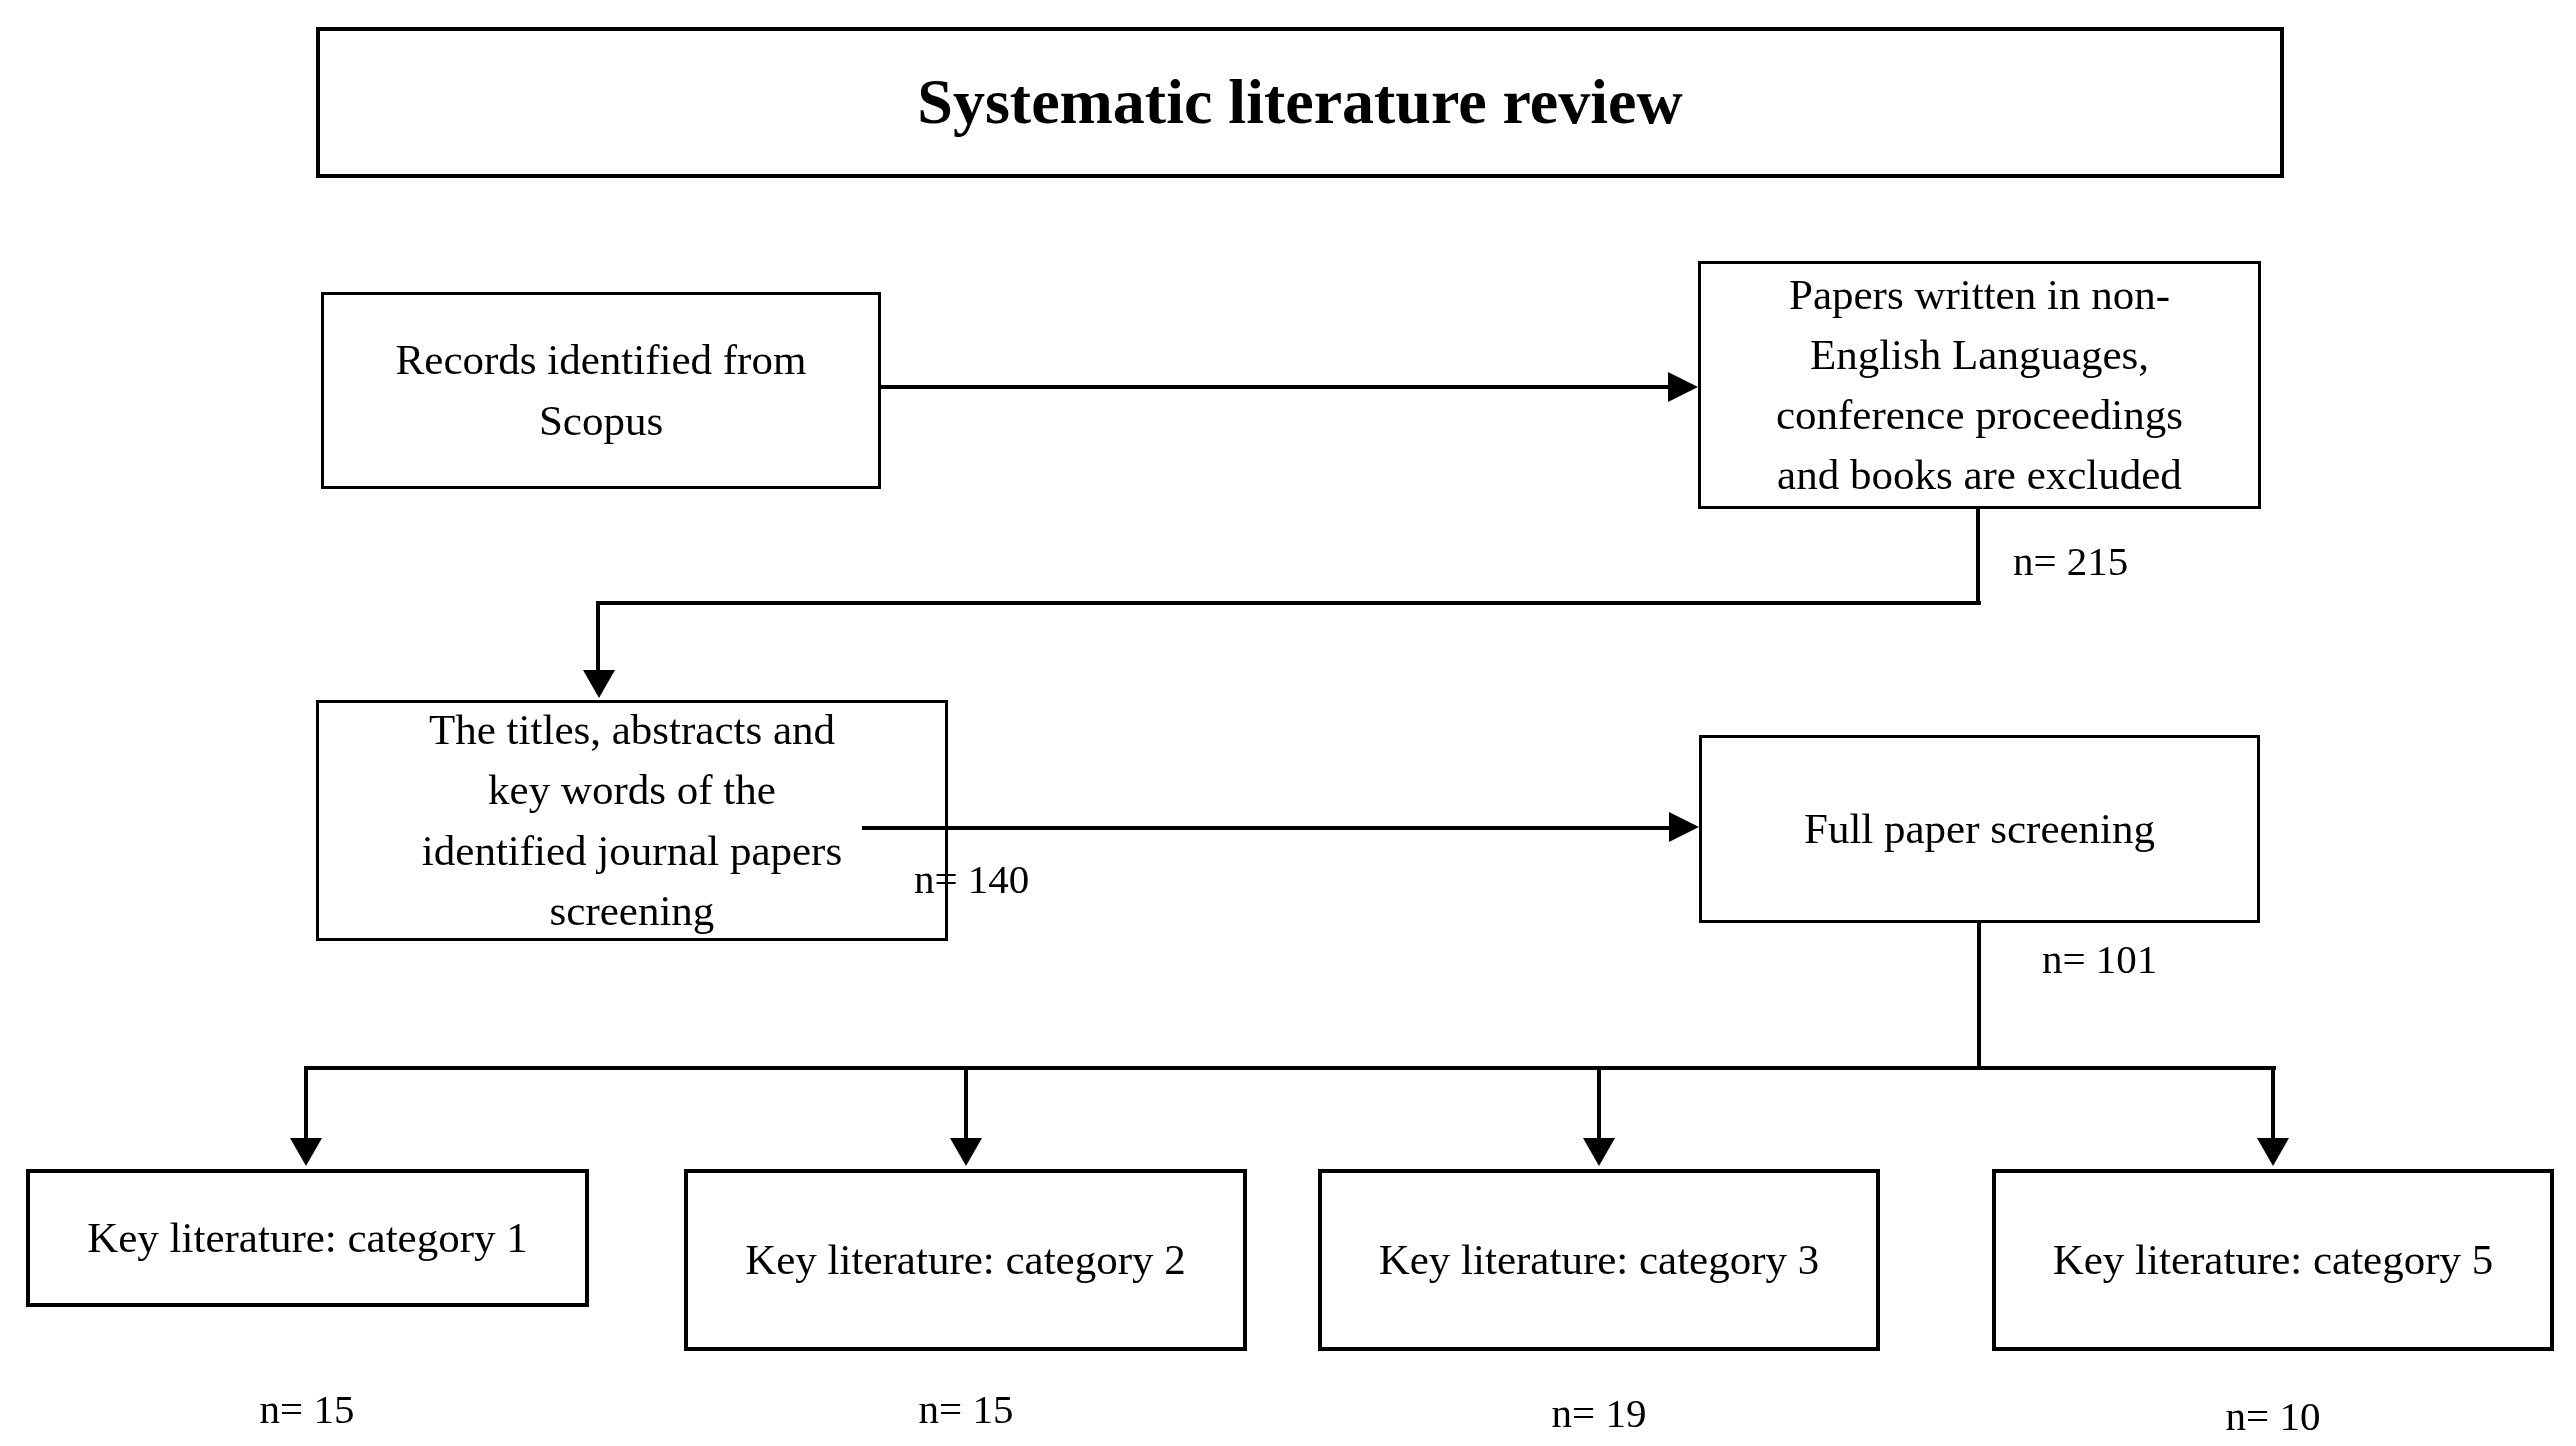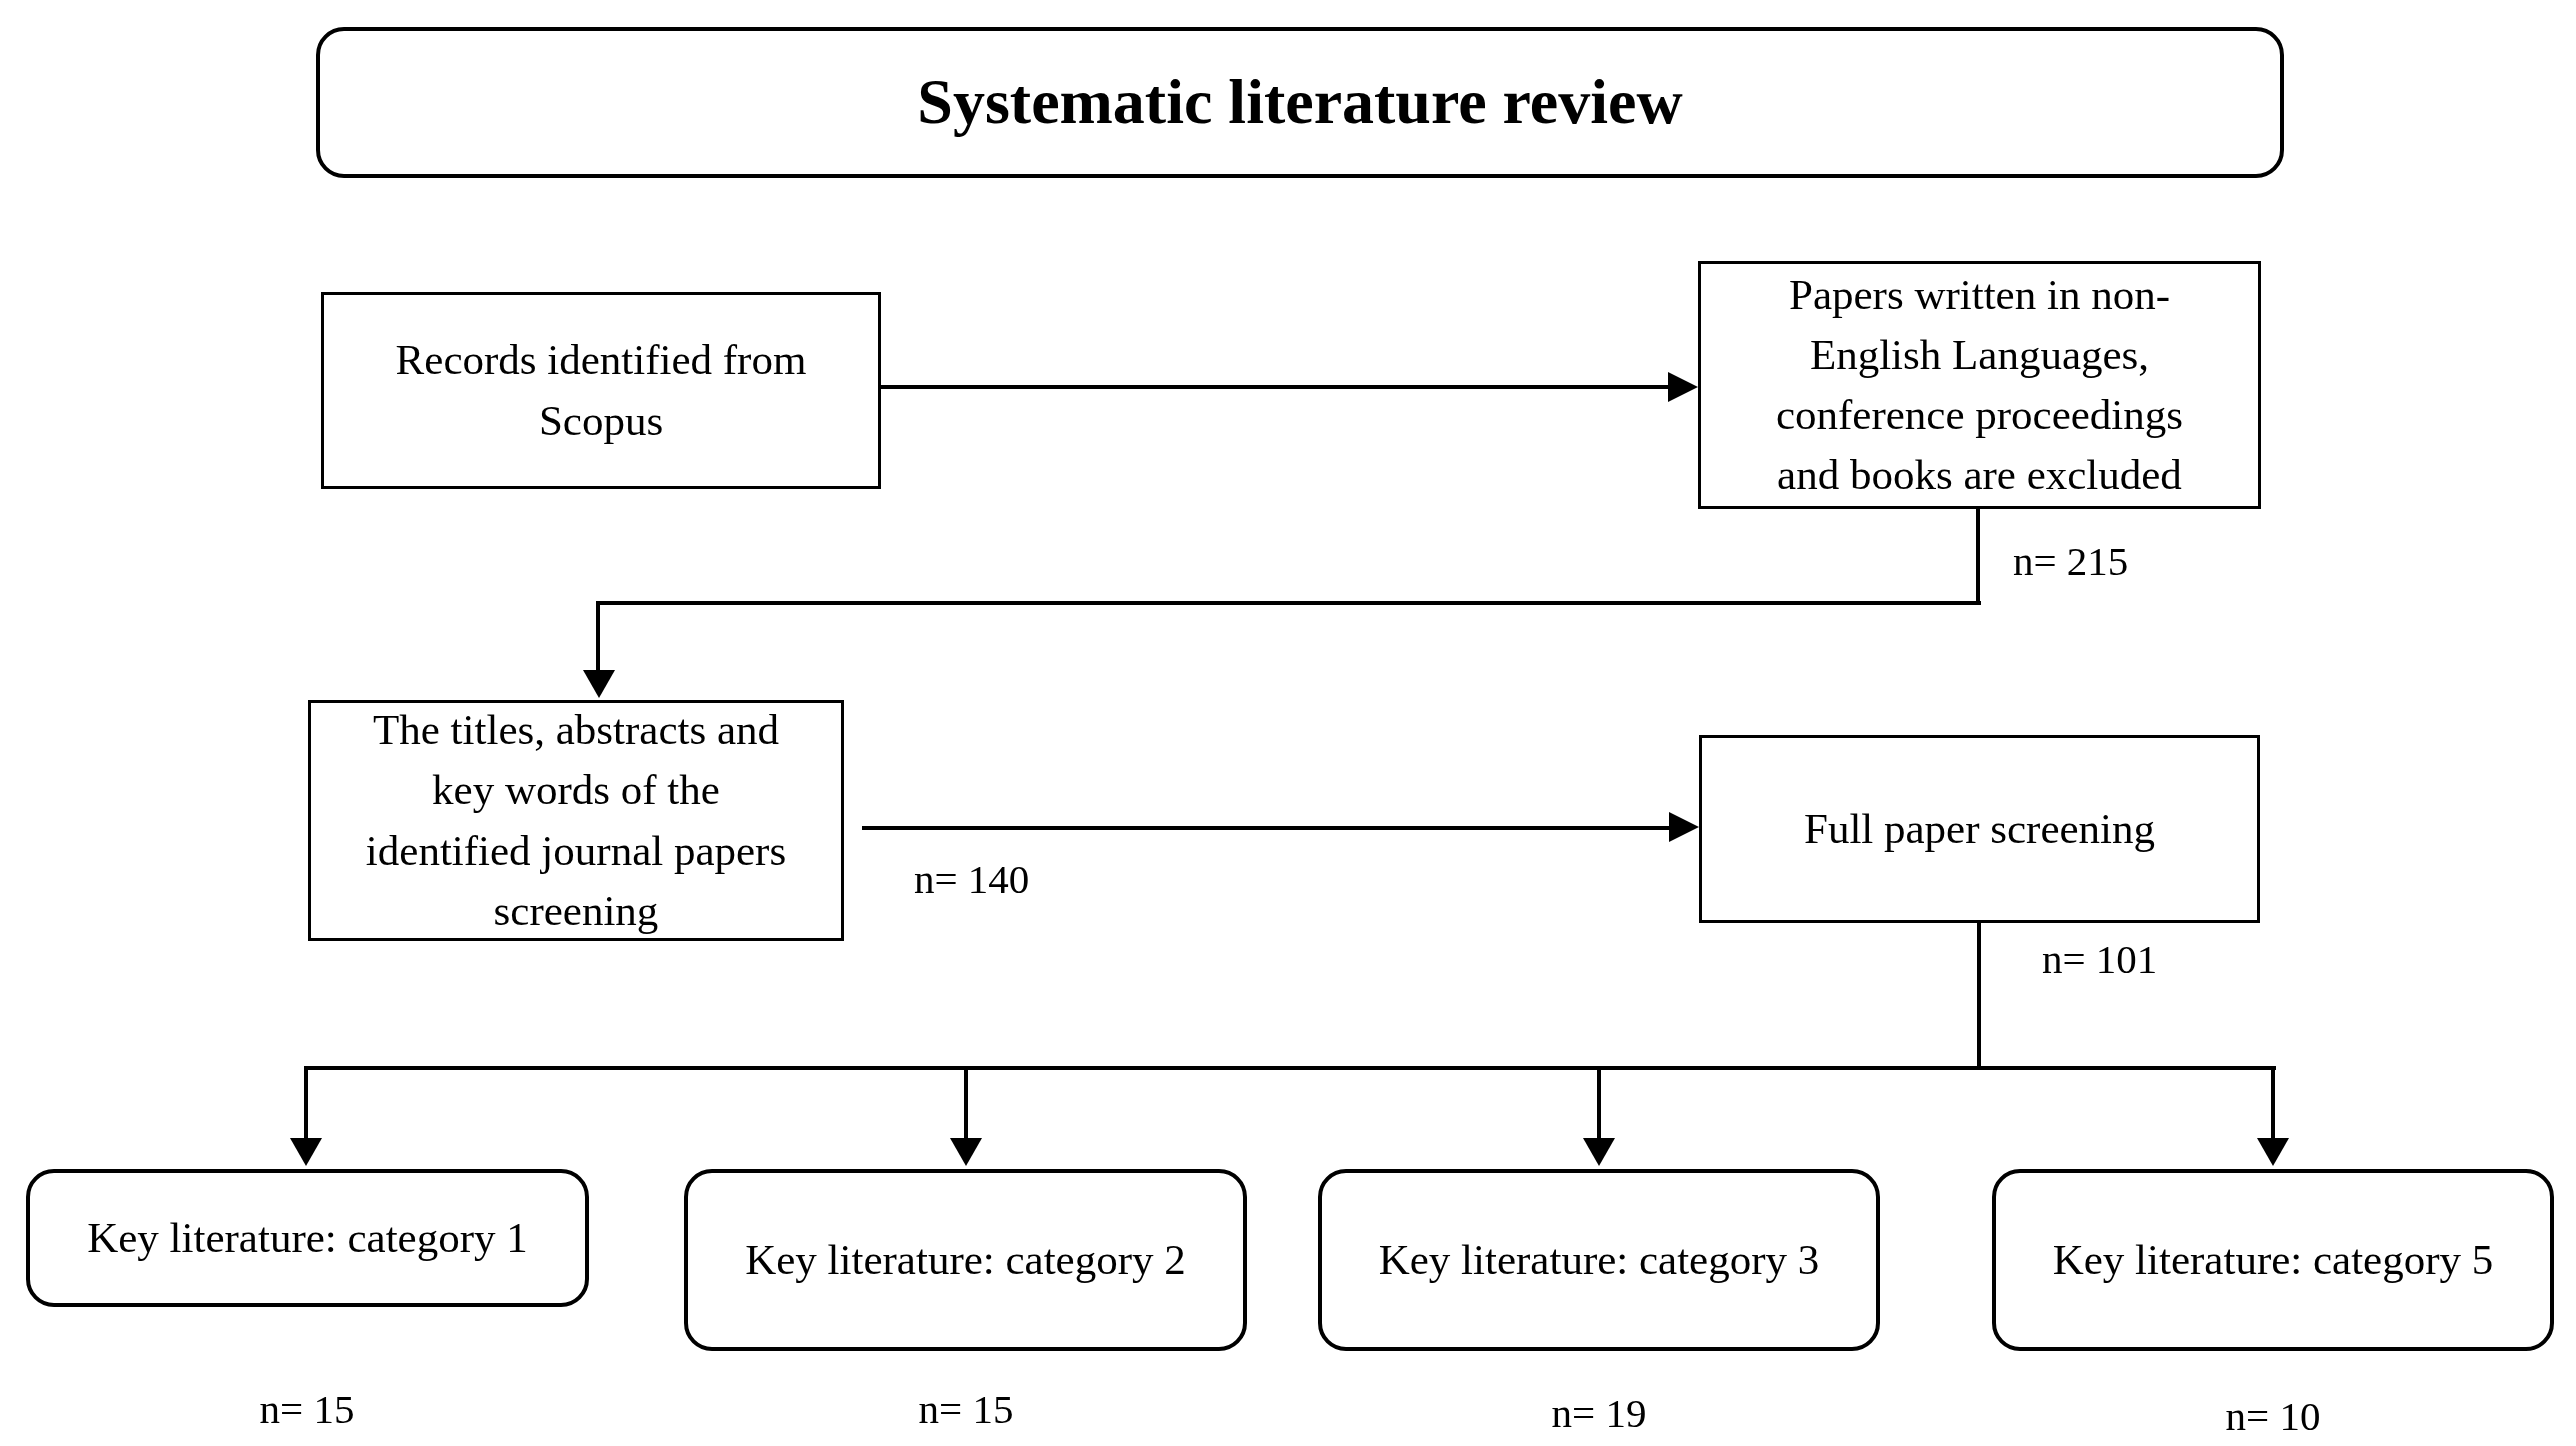--- a/index.html
+++ b/index.html
@@ -21,21 +21,20 @@
     border: 3.5px solid #000000;
     background: #ffffff;
     display: flex;
     align-items: center;
     justify-content: center;
     text-align: center;
     box-sizing: border-box;
   }
   .box-thick {
     border-width: 4.4px;
-    border-radius: 28px;
   }
   .node-text {
     white-space: pre-line;
     font-size: 43px;
     line-height: 1.4;
     color: #000000;
   }
   .title-text {
     font-size: 64px;
     font-weight: bold;
@@ -101,21 +100,21 @@
 
   <div class="h-line" style="left:881px; top:385px; width:788px;"></div>
   <div class="arrow-right" style="left:1668px; top:372px;"></div>
 
   <div class="v-line" style="left:1976px; top:509px; height:95px;"></div>
   <div class="edge-label" style="left:2013px; top:539px;">n= 215</div>
   <div class="h-line" style="left:596px; top:601px; width:1385px;"></div>
   <div class="v-line" style="left:596px; top:601px; height:71px;"></div>
   <div class="arrow-down" style="left:583px; top:670px;"></div>
 
-  <div class="box" style="left:308px; top:700px; width:536px; height:241px;">
+  <div class="box" style="left:316px; top:700px; width:632px; height:241px;">
     <span class="node-text">The titles, abstracts and
 key words of the
 identified journal papers
 screening</span>
   </div>
 
   <div class="h-line" style="left:862px; top:826px; width:808px;"></div>
   <div class="arrow-right" style="left:1669px; top:812px;"></div>
   <div class="edge-label" style="left:914px; top:857px;">n= 140</div>
 

